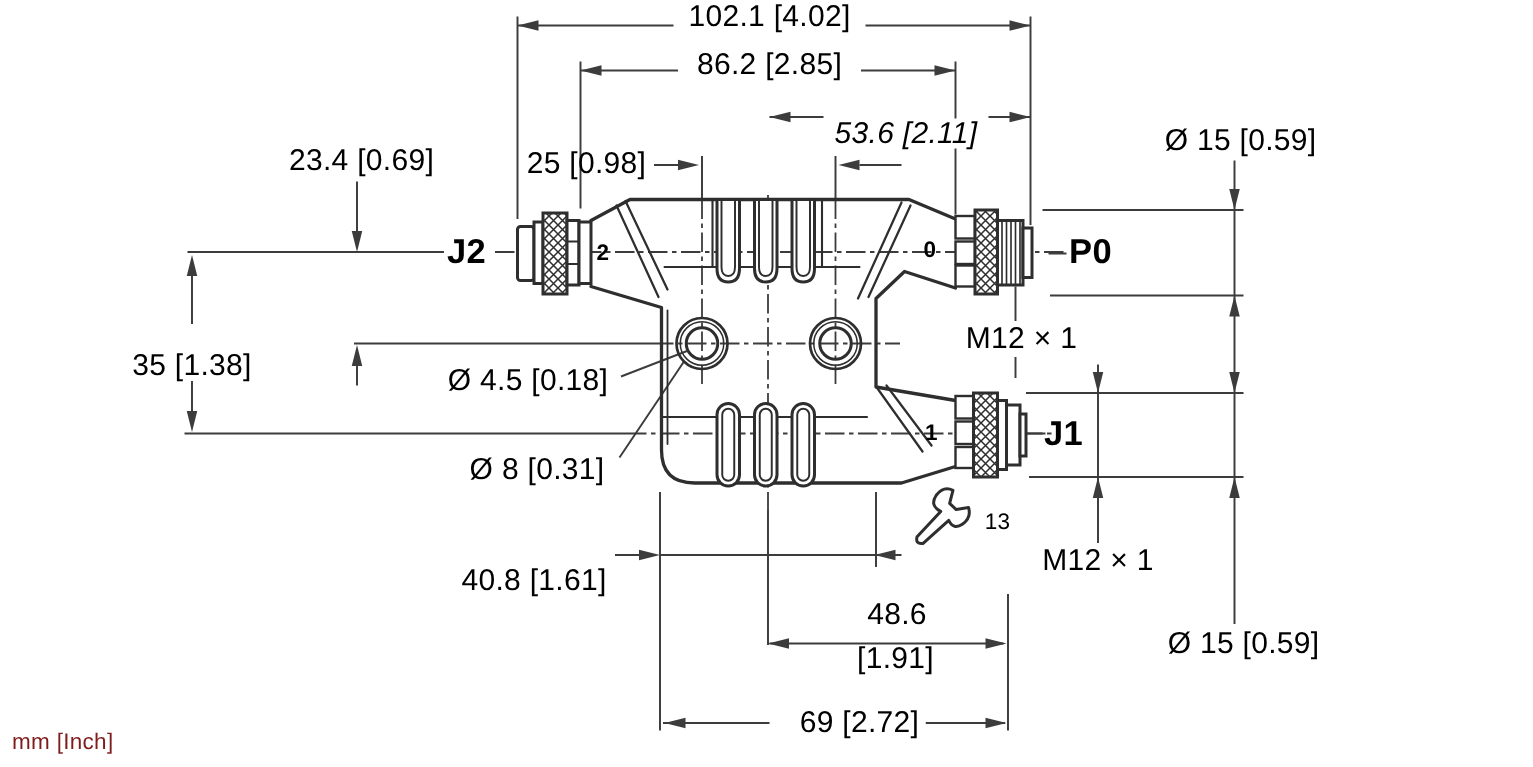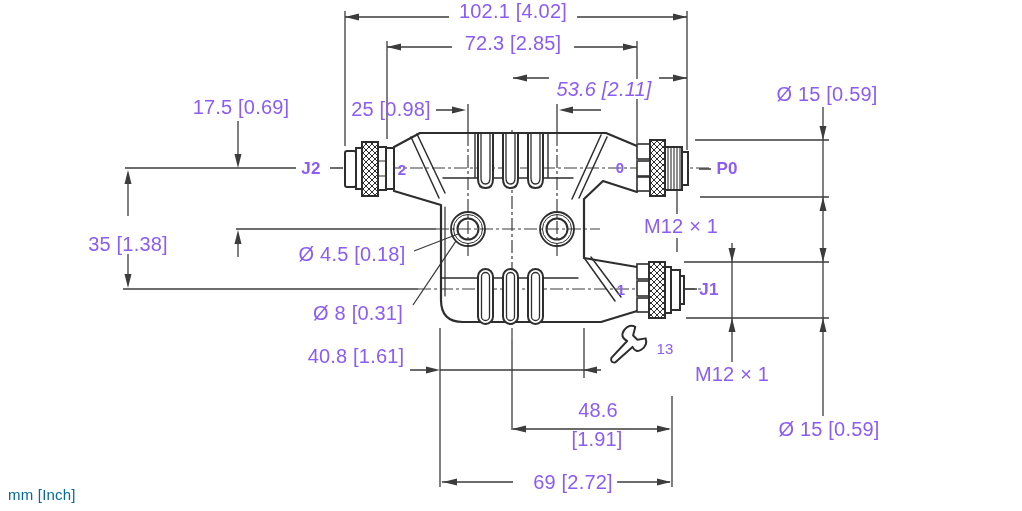--- a/index.html
+++ b/index.html
@@ -1,24 +1,24 @@
 <!DOCTYPE html>
 <html><head>
 <meta charset="utf-8">
 <style>
   html,body{margin:0;padding:0;background:#fff;}
   #stage{position:relative;width:1022px;height:511px;background:#fff;overflow:hidden;
          font-family:"Liberation Sans",sans-serif;color:#2e2e2e;}
   #stage svg{position:absolute;left:0;top:0;}
   .lbl{position:absolute;transform:translate(-50%,-50%);white-space:nowrap;
-       font-size:20px;line-height:1;color:#8b5cf6;letter-spacing:.2px;}
+       font-size:20px;line-height:1;color:#000000;letter-spacing:.2px;}
   .bg{background:#fff;padding:0 4px;}
-  .port{font-weight:bold;font-size:17px;}
+  .port{font-weight:bold;font-size:23px;}
   .num{font-weight:bold;font-size:15px;}
-  .units{transform:none;font-size:15px;color:#0369a1;}
+  .units{transform:none;font-size:15px;color:#7f1d1d;}
   .wsize{font-size:15px;}
 </style>
 </head>
 <body>
 
 <div id="stage">
 
 <svg width="1022" height="511" viewBox="0 0 1022 511">
   <defs>
     <pattern id="knurl" width="6" height="6" patternUnits="userSpaceOnUse">
@@ -147,30 +147,30 @@
     <rect x="671" y="270" width="9" height="40"></rect>
     <rect x="680" y="276" width="4" height="28"></rect>
   </g>
 
   <g transform="translate(629,346) rotate(-42)">
     <path d="M -21,-3 L 2,-5 Q -1,-13 7,-15 Q 15,-16.5 17.5,-10 L 10,-5 L 10.5,1 L 17.5,5.5 Q 14.5,12 7,11 Q 0,10 2,3 L -21,3 Q -25.5,0 -21,-3 Z" fill="#fff" stroke="#2e2e2e" stroke-width="2" stroke-linejoin="round"></path>
   </g>
 </svg>
 
 <div class="lbl bg" style="left:513px;top:11px;">102.1 [4.02]</div>
-<div class="lbl bg" style="left:513px;top:43px;">72.3 [2.85]</div>
+<div class="lbl bg" style="left:513px;top:43px;">86.2 [2.85]</div>
 <div class="lbl bg" style="left:604px;top:89px;font-style:italic;">53.6 [2.11]</div>
 <div class="lbl" style="left:391px;top:109px;">25 [0.98]</div>
-<div class="lbl" style="left:241px;top:107px;">17.5 [0.69]</div>
+<div class="lbl" style="left:241px;top:107px;">23.4 [0.69]</div>
 <div class="lbl bg" style="left:128px;top:244px;">35 [1.38]</div>
 <div class="lbl" style="left:827px;top:94px;">Ø 15 [0.59]</div>
 <div class="lbl bg" style="left:681px;top:226px;">M12 × 1</div>
 <div class="lbl" style="left:352px;top:254px;text-align:center;">Ø 4.5 [0.18]</div>
 <div class="lbl" style="left:358px;top:313px;">Ø 8 [0.31]</div>
-<div class="lbl" style="left:356px;top:356px;text-align:center;">40.8 [1.61]</div>
+<div class="lbl" style="left:356px;top:387px;text-align:center;">40.8 [1.61]</div>
 <div class="lbl" style="left:598px;top:410px;">48.6</div>
 <div class="lbl" style="left:597px;top:439px;">[1.91]</div>
 <div class="lbl bg" style="left:573px;top:482px;">69 [2.72]</div>
 <div class="lbl bg" style="left:732px;top:374px;">M12 × 1</div>
 <div class="lbl" style="left:829px;top:429px;">Ø 15 [0.59]</div>
 
 <div class="lbl port" style="left:311px;top:168px;">J2</div>
 <div class="lbl port" style="left:727px;top:168px;">P0</div>
 <div class="lbl port" style="left:709px;top:289px;">J1</div>
 

